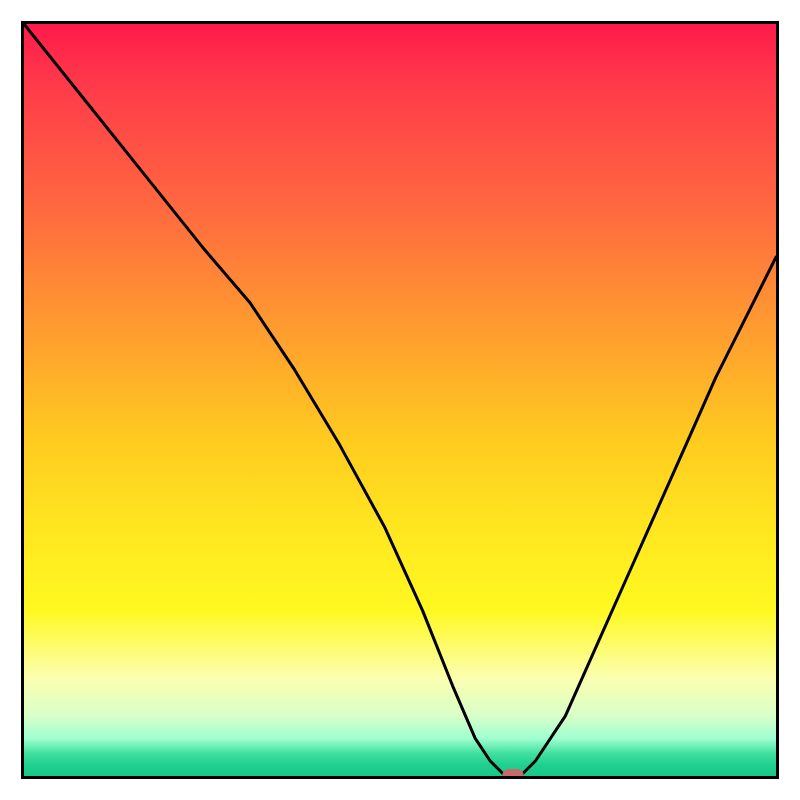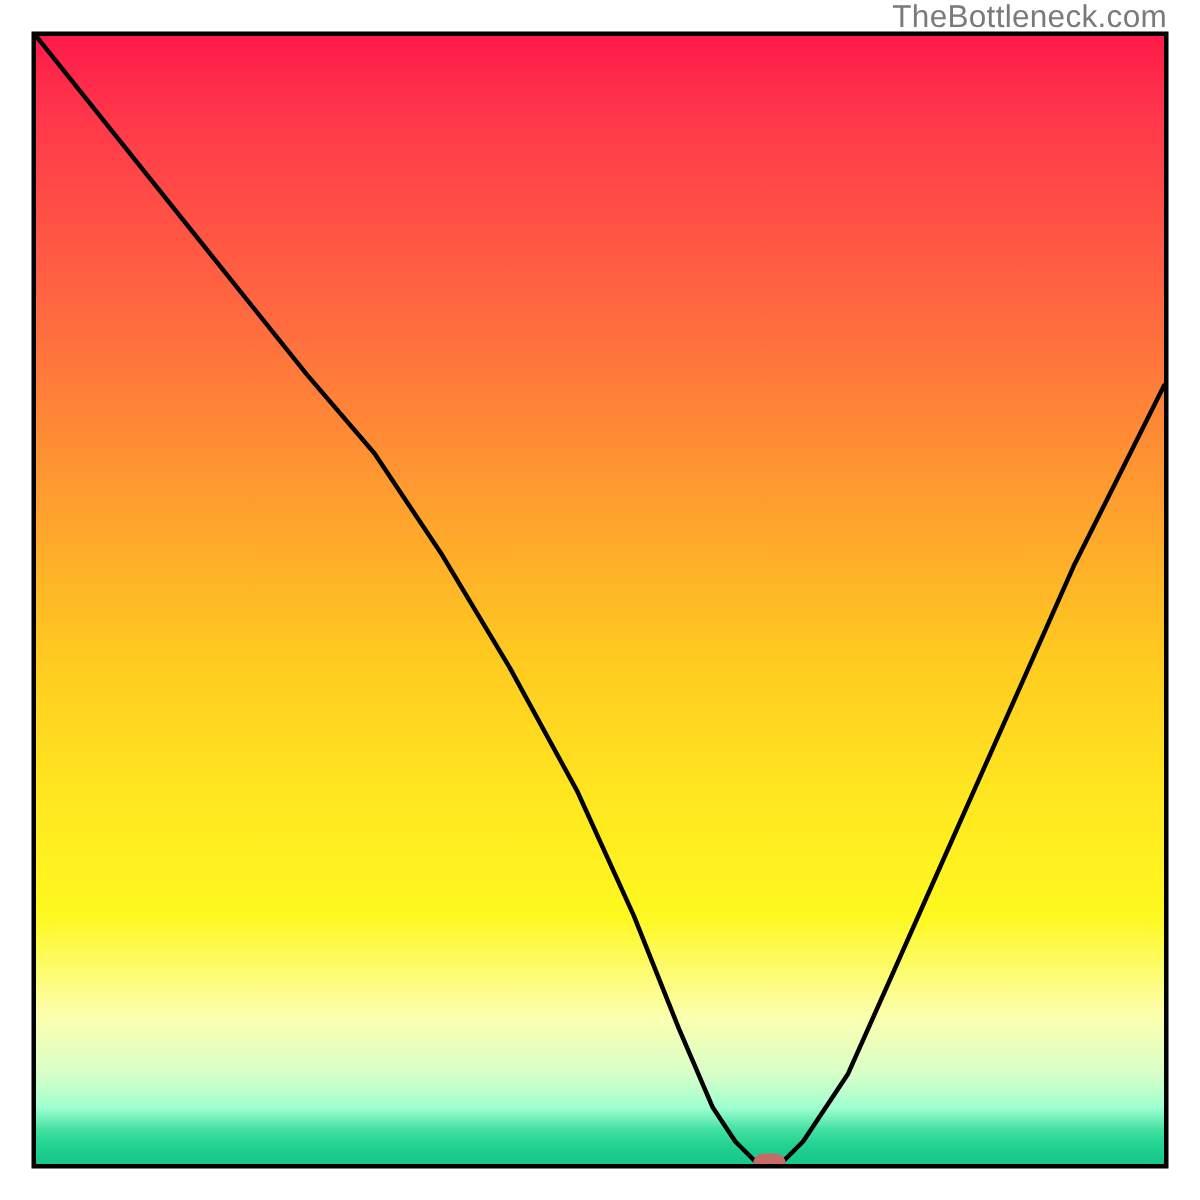--- a/index.html
+++ b/index.html
@@ -69,21 +69,20 @@
     font-weight: 500;
     color: #7a7a7a;
     letter-spacing: 0.2px;
   }
 </style>
 </head>
 <body>
 
 <div class="chart-container">
 
-  <div class="watermark">TheBottleneck.com</div>
 
   <div class="plot-area">
     <div class="gradient-bg"></div>
 
     <svg class="curve-svg" viewBox="0 0 752 752" preserveAspectRatio="none">
       <path d="M0.0 0.0 L60.2 75.2 L120.3 150.4 L180.5 225.6 L225.6 278.2 L270.7 345.9 L315.8 421.1 L361.0 503.8 L398.6 586.6 L428.6 661.8 L451.2 714.4 L466.2 737.0 L481.3 752.0 L496.3 752.0 L511.4 737.0 L541.4 691.8 L571.5 624.2 L601.6 556.5 L631.7 488.8 L661.8 421.1 L691.8 353.4 L721.9 293.3 L752.0 233.1" fill="none" stroke="#000" stroke-width="3" stroke-linecap="round" stroke-linejoin="round"></path>
     </svg>
 
     <div class="marker" style="left: 488.8px; top: 752px;"></div>
   </div>

